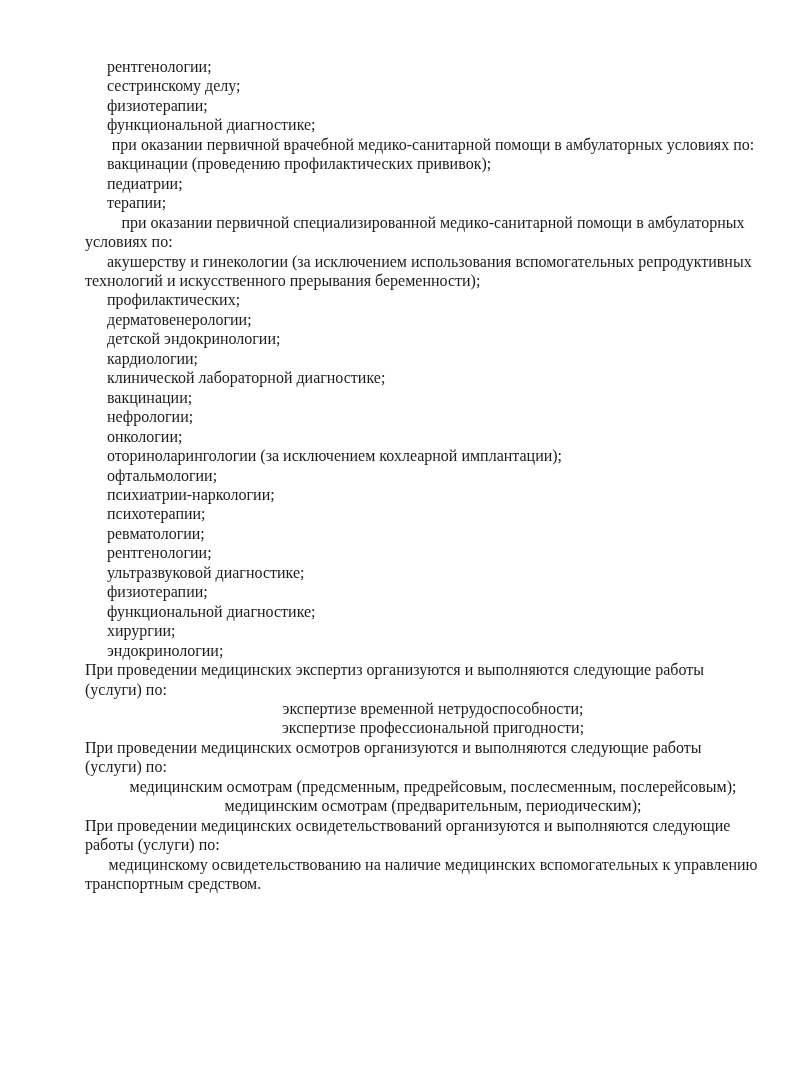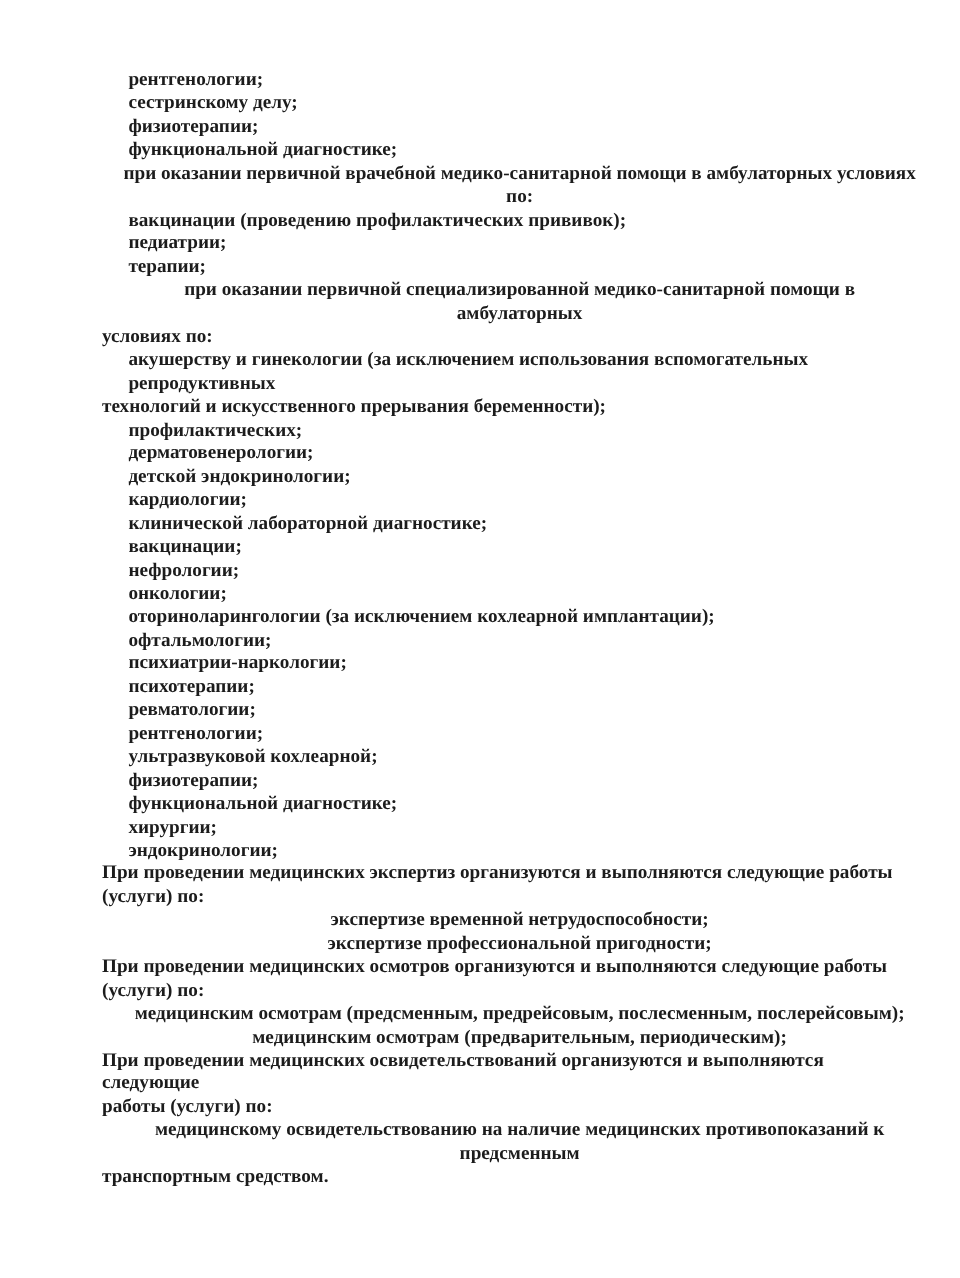--- a/index.html
+++ b/index.html
@@ -15,21 +15,20 @@
     overflow: hidden;
   }
   .doc {
     box-sizing: border-box;
     padding: 57px 34px 0 85px;
     font-family: "Liberation Serif", serif;
     font-size: 16px;
     line-height: 19.45px;
     color: #1c1c1c;
     letter-spacing: 0;
-    font-weight: bold;
   }
   .line {
     white-space: pre-wrap;
     min-height: 19.45px;
   }
   .indent-0 { padding-left: 0; }
   .indent-1 { padding-left: 15px; text-align: center; }
   .indent-2 { padding-left: 22px; }
 </style>
 </head>
@@ -56,31 +55,31 @@
       <div class="line indent-2">клинической лабораторной диагностике;</div>
       <div class="line indent-2">вакцинации;</div>
       <div class="line indent-2">нефрологии;</div>
       <div class="line indent-2">онкологии;</div>
       <div class="line indent-2">оториноларингологии (за исключением кохлеарной имплантации);</div>
       <div class="line indent-2">офтальмологии;</div>
       <div class="line indent-2">психиатрии-наркологии;</div>
       <div class="line indent-2">психотерапии;</div>
       <div class="line indent-2">ревматологии;</div>
       <div class="line indent-2">рентгенологии;</div>
-      <div class="line indent-2">ультразвуковой кохлеарной;</div>
+      <div class="line indent-2">ультразвуковой диагностике;</div>
       <div class="line indent-2">физиотерапии;</div>
       <div class="line indent-2">функциональной диагностике;</div>
       <div class="line indent-2">хирургии;</div>
       <div class="line indent-2">эндокринологии;</div>
       <div class="line indent-0">При проведении медицинских экспертиз организуются и выполняются следующие работы</div>
       <div class="line indent-0">(услуги) по:</div>
       <div class="line indent-1">экспертизе временной нетрудоспособности;</div>
       <div class="line indent-1">экспертизе профессиональной пригодности;</div>
       <div class="line indent-0">При проведении медицинских осмотров организуются и выполняются следующие работы</div>
       <div class="line indent-0">(услуги) по:</div>
       <div class="line indent-1">медицинским осмотрам (предсменным, предрейсовым, послесменным, послерейсовым);</div>
       <div class="line indent-1">медицинским осмотрам (предварительным, периодическим);</div>
       <div class="line indent-0">При проведении медицинских освидетельствований организуются и выполняются следующие</div>
       <div class="line indent-0">работы (услуги) по:</div>
-      <div class="line indent-1">медицинскому освидетельствованию на наличие медицинских противопоказаний к предсменным</div>
+      <div class="line indent-1">медицинскому освидетельствованию на наличие медицинских вспомогательных к управлению</div>
       <div class="line indent-0">транспортным средством.</div>
     </div>
 </div>
 
 </body></html>

